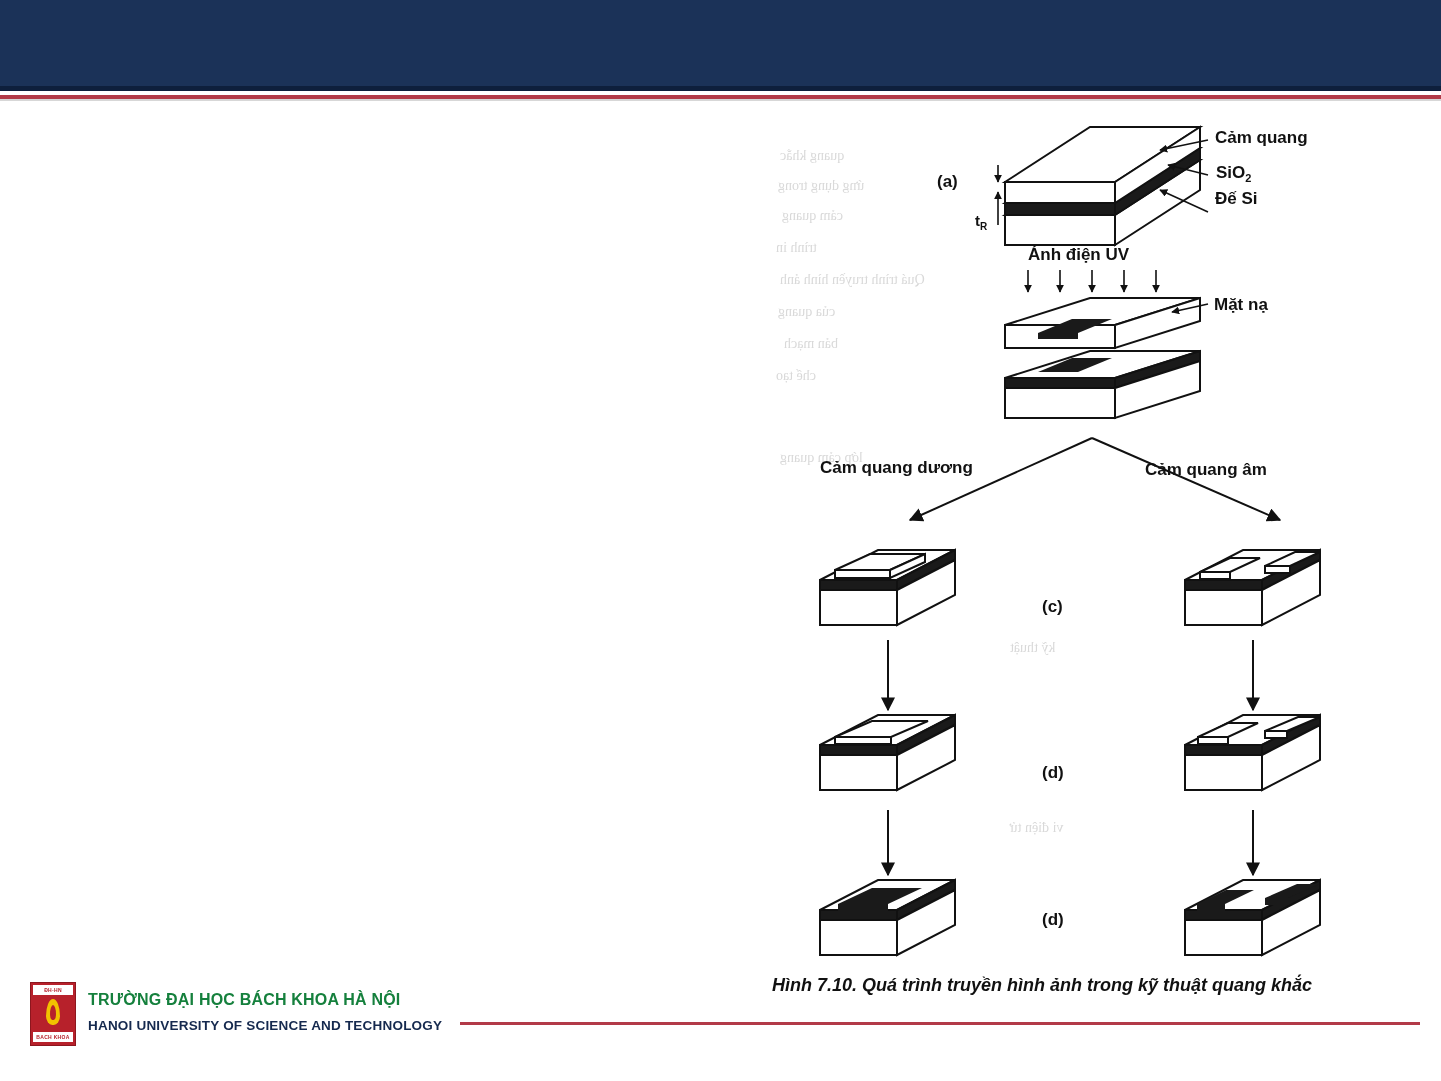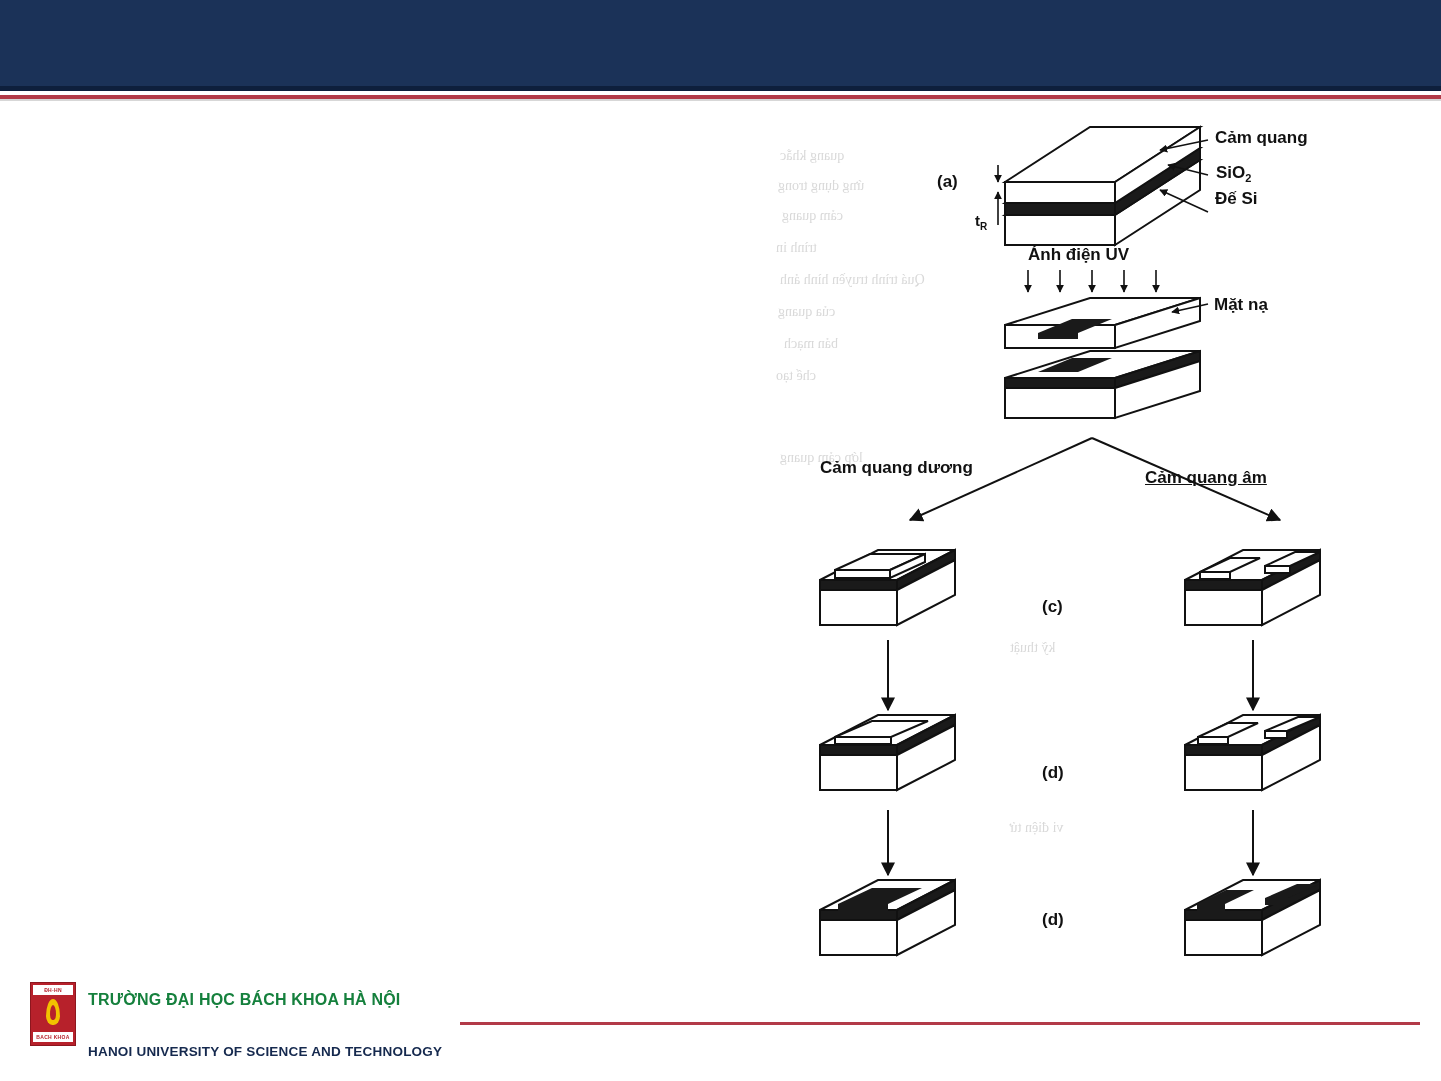--- a/index.html
+++ b/index.html
@@ -124,21 +124,20 @@
   }
   .footer-uni-en {
     position: absolute;
     left: 88px;
     top: 1018px;
     font-size: 13.5px;
     font-weight: bold;
     color: #15294e;
     letter-spacing: .2px;
     white-space: nowrap;
-    margin-top: 26px;
   }
   
   #figure {
     position: absolute;
     left: 760px;
     top: 120px;
     width: 660px;
     height: 890px;
   }
   
@@ -359,28 +358,29 @@
     </div>
 
     <div class="fig-label" style="left:455px; top:69px;">Đế Si</div>
 
     <div class="fig-label" style="left:268px; top:125px;">Ánh điện UV</div>
 
     <div class="fig-label" style="left:454px; top:175px;">Mặt nạ</div>
 
     <div class="fig-label" style="left:60px; top:338px;">Cảm quang dương</div>
 
-    <div class="fig-label" style="left:385px; top:348px;text-decoration:underline;">Cảm quang âm</div>
+    <div class="fig-label" style="left:385px; top:340px;">Cảm quang âm</div>
 
     <div class="fig-label" style="left:282px; top:477px;">(c)</div>
 
     <div class="fig-label" style="left:282px; top:643px;">(d)</div>
 
     <div class="fig-label" style="left:282px; top:790px;">(d)</div>
 
+    <div class="fig-caption" style="left:12px; top:855px;">Hình 7.10. Quá trình truyền hình ảnh trong kỹ thuật quang khắc</div>
   </div>
 
   <div class="footer-rule"></div>
 
   <div class="footer-logo">
     <div class="shield"></div>
     <div class="shield-top">ĐH-HN</div>
     <div class="flame"></div>
     <div class="flame-inner"></div>
     <div class="shield-bottom">BACH KHOA</div>

